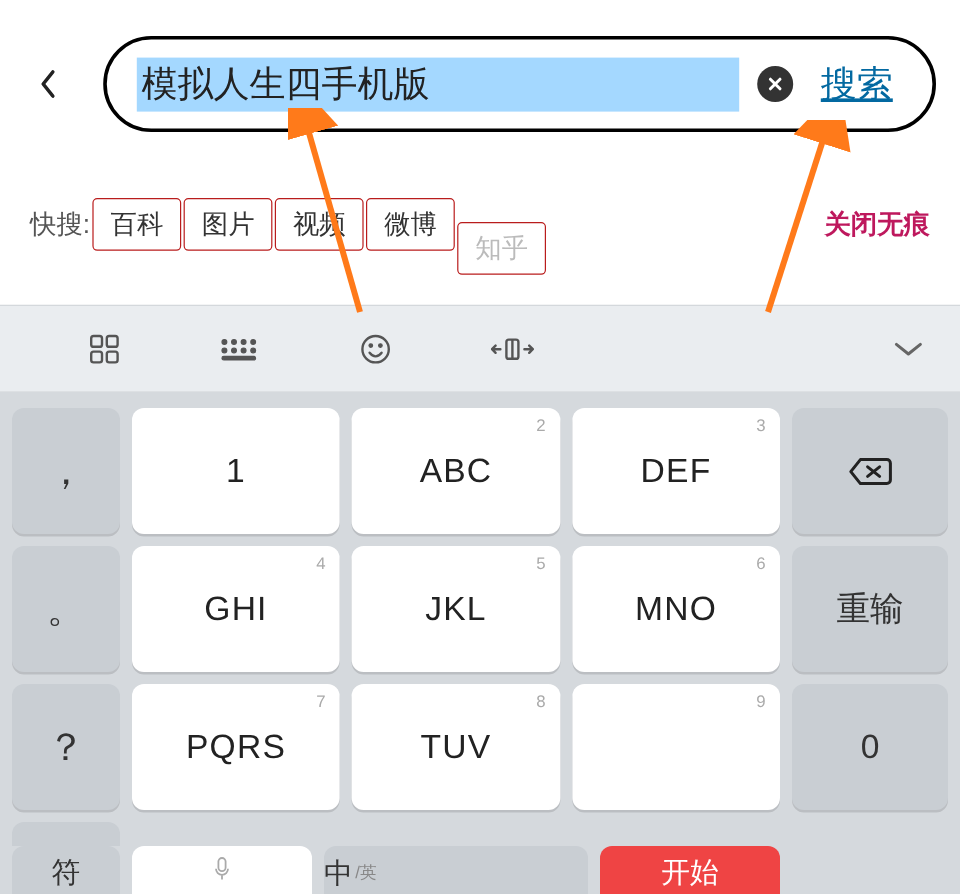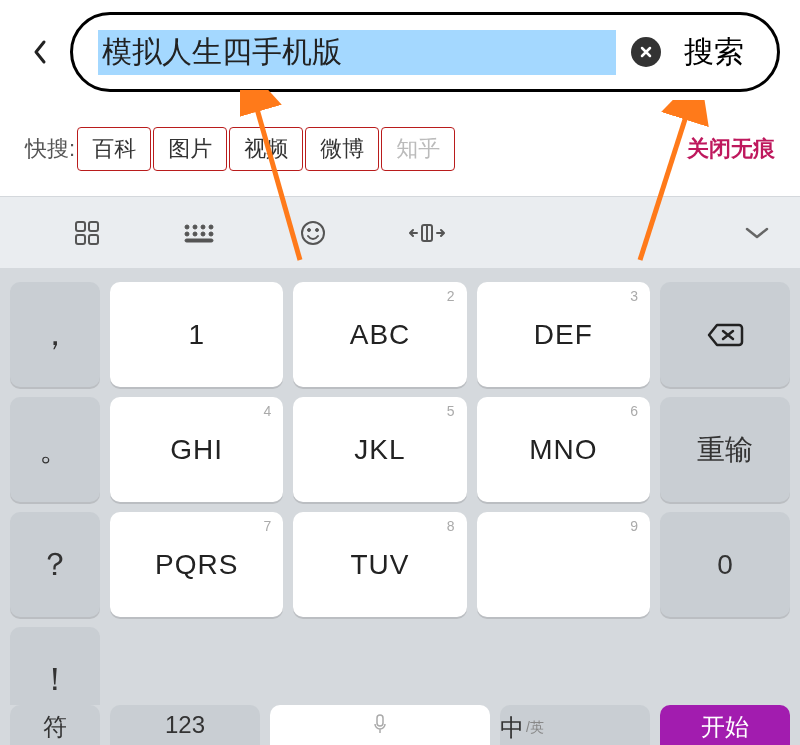--- a/index.html
+++ b/index.html
@@ -1,47 +1,47 @@
 <!DOCTYPE html>
 <html><head>
 <meta charset="utf-8">
 <style>
   * { box-sizing: border-box; margin: 0; padding: 0; }
   html, body { width: 800px; height: 745px; overflow: hidden; font-family: -apple-system, "Helvetica Neue", Arial, sans-serif; background: #fff; }
   
   
-  .header { display: flex; align-items: center; padding: 12px 20px 20px 20px; gap: 10px; justify-content: flex-end; }
+  .header { display: flex; align-items: center; padding: 30px 20px 20px 20px; gap: 26px; justify-content: flex-end; }
   .back-btn { width: 40px; height: 40px; display: flex; align-items: center; justify-content: center; cursor: pointer; }
   .search-pill { flex: 1; height: 80px; border: 3px solid #000; border-radius: 40px; display: flex; align-items: center; padding: 0 25px; gap: 15px; }
   .search-text { flex: 1; font-size: 30px; background: #a4d8ff; padding: 2px 4px; color: #222; }
   .clear-btn { width: 30px; height: 30px; background: #333; border-radius: 50%; display: flex; align-items: center; justify-content: center; cursor: pointer; }
-  .search-btn { font-size: 30px; color: #000000; cursor: pointer; padding: 0 8px; }
+  .search-btn { font-size: 30px; color: #0369a1; cursor: pointer; padding: 0 8px; text-decoration: underline; }
   
   
   .quick-row { display: flex; align-items: center; padding: 15px 25px 25px 25px; gap: 2px; font-size: 22px; color: #555; }
   .quick-label { font-size: 22px; color: #555; }
   .qitem { background: #fff; border: 1px solid #b91c1c; border-radius: 4px; padding: 6px 14px; font-size: 22px; color: #333; cursor: pointer; }
-  .qitem.faded { color: #bbb; }
+  .qitem.faded { color: #bbb; margin-top: 40px; }
   .close-incog { margin-left: auto; font-size: 22px; font-weight: 600; color: #be185d; cursor: pointer; }
   
   
   .kb-toolbar { background: #eaedf0; border-top: 1px solid #d4d8dc; height: 72px; display: flex; align-items: center; padding: 0 30px; }
   .kb-tool { flex: 1; display: flex; justify-content: center; align-items: center; cursor: pointer; color: #555; }
   .kb-tool svg { stroke: #555; }
   
   
   .kb { background: #d5d9dd; padding: 14px 10px 0 10px; height: 445px; display: grid; grid-template-columns: 90px 1fr 1fr 1fr 130px; grid-template-rows: repeat(4, 105px); gap: 10px; }
   .key { background: #fff; border-radius: 10px; box-shadow: 0 2px 0 rgba(0,0,0,0.12); display: flex; flex-direction: column; align-items: center; justify-content: center; font-size: 26px; color: #222; cursor: pointer; position: relative; }
   .key .num { position: absolute; top: 6px; right: 12px; font-size: 14px; color: #aaa; }
   .key .main { font-size: 28px; letter-spacing: 1px; }
   .side { background: #c9ced3; font-size: 28px; color: #333; }
   .side.punct { font-size: 32px; }
   .side.del svg { stroke: #222; }
   .act { background: #c9ced3; font-size: 28px; color: #333; }
-  .start { background: #a21caf; color: #fff; font-size: 26px; }
+  .start { background: #ef4444; color: #fff; font-size: 26px; }
   .bottom-key { font-size: 24px; }
   
   
   .arrow { position: absolute; pointer-events: none; }
 </style>
 </head>
 <body>
 
 <div class="header">
   <div class="back-btn">
@@ -165,21 +165,20 @@
       <span class="num">9</span>
     </div>
   <div class="key act">0</div>
 
   <div class="key side punct">！</div>
 
 </div>
 
 <div style="position:absolute; left:0; bottom:0; width:800px; height:40px; background:#d5d9dd; display:grid; grid-template-columns:90px 150px 1fr 150px 130px; gap:10px; padding:0 10px;">
   <div class="key act bottom-key" style="border-radius:10px 10px 0 0; box-shadow:none; height:40px; justify-content:flex-start; padding-top:6px">符</div>
-  <div class="key act bottom-key" style="border-radius:10px 10px 0 0; box-shadow:none; height:40px; justify-content:flex-start; padding-top:6px">123</div>
   <div class="key" style="border-radius:10px 10px 0 0; box-shadow:none; height:40px; justify-content:flex-start; padding-top:8px">
     <svg width="16" height="22" viewBox="0 0 16 22" fill="none" stroke="#aaa">
         <rect x="5" y="2" width="6" height="11" rx="3" stroke-width="1.5"></rect>
         <path d="M3 11a5 5 0 0 0 10 0M8 16v4" stroke-width="1.5"></path>
       </svg>
   </div>
   <div class="key act bottom-key" style="border-radius:10px 10px 0 0; box-shadow:none; height:40px; justify-content:flex-start; padding-top:6px; flex-direction:row; gap:2px">
     <span>中</span>
       <span style="font-size:14px; color:#888">/英</span>
   </div>

